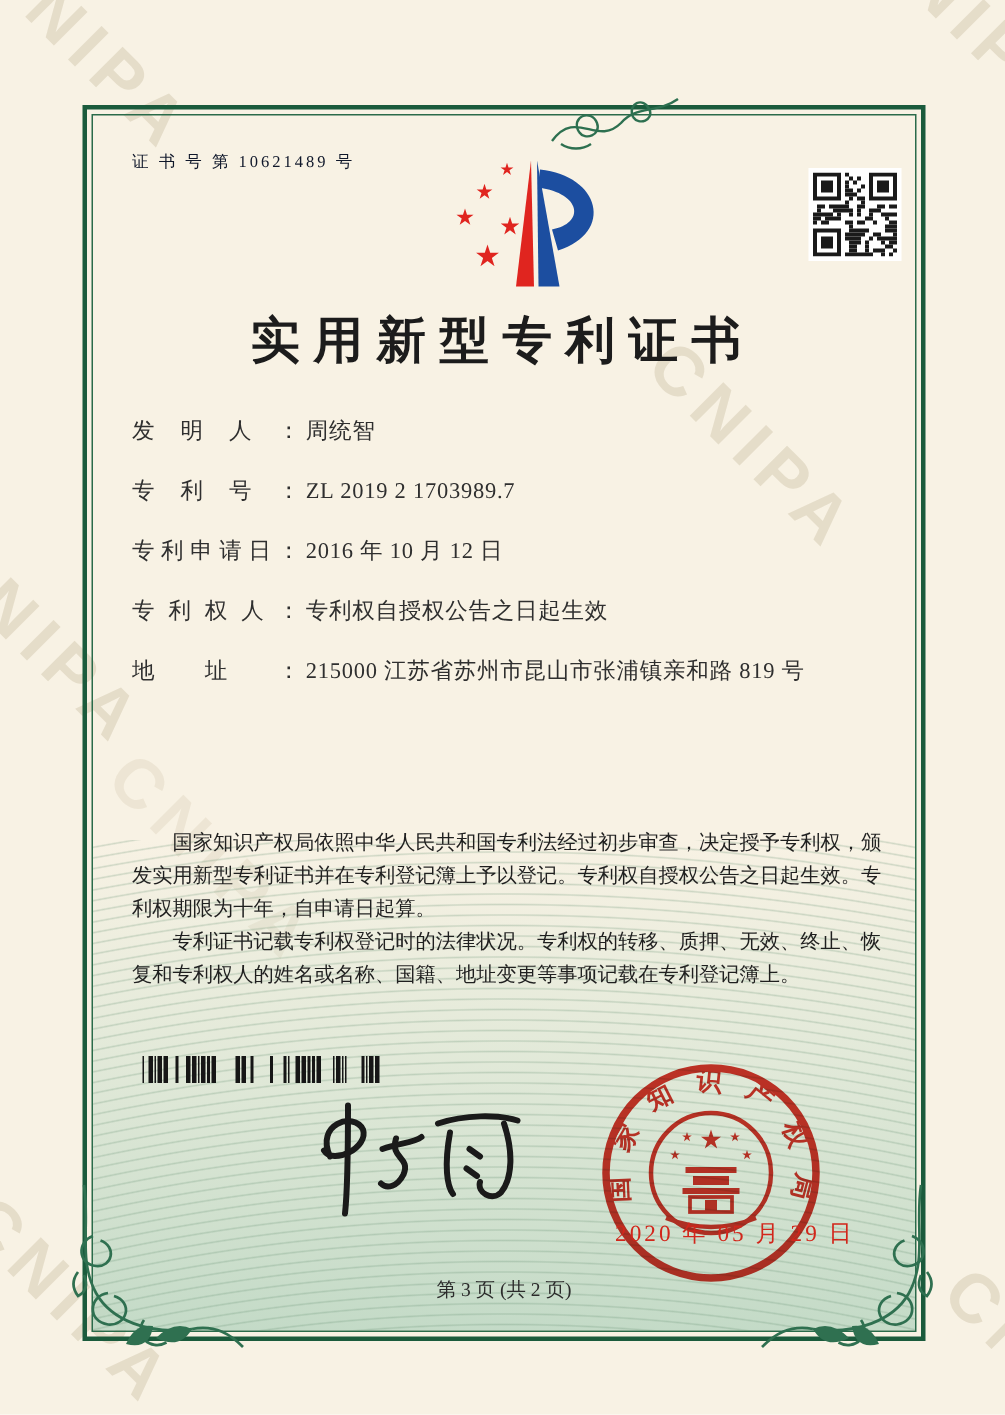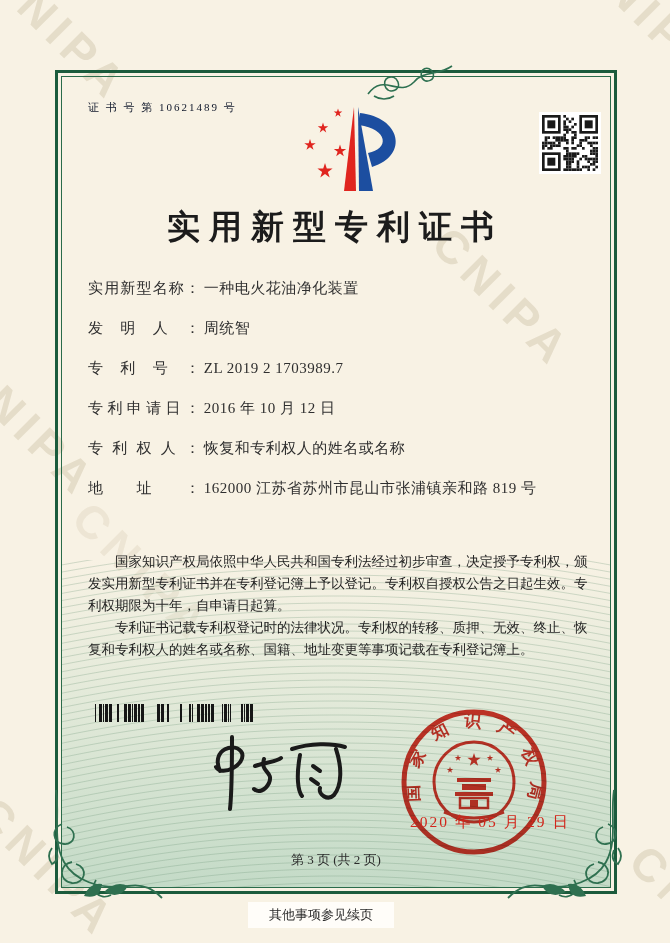--- a/index.html
+++ b/index.html
@@ -240,42 +240,38 @@
           <rect x="51" y="60" width="3" height="3"></rect>
           <rect x="57" y="60" width="3" height="3"></rect>
         </g>
     </svg>
   </div>
 
   <div class="title">实用新型专利证书</div>
 
   <div class="fields">
     <div class="frow">
-      <span class="lab">实用新型名称：</span>
-      <span class="val">一种电火花油净化装置</span>
-    </div>
-    <div class="frow">
       <span class="lab">发明人：</span>
       <span class="val">周统智</span>
     </div>
     <div class="frow">
       <span class="lab">专利号：</span>
       <span class="val">ZL 2019 2 1703989.7</span>
     </div>
     <div class="frow">
       <span class="lab">专利申请日：</span>
       <span class="val">2016 年 10 月 12 日</span>
     </div>
     <div class="frow">
       <span class="lab">专利权人：</span>
-      <span class="val">恢复和专利权人的姓名或名称</span>
+      <span class="val">专利权自授权公告之日起生效</span>
     </div>
     <div class="frow">
       <span class="lab">地址：</span>
-      <span class="val">162000 江苏省苏州市昆山市张浦镇亲和路 819 号</span>
+      <span class="val">215000 江苏省苏州市昆山市张浦镇亲和路 819 号</span>
     </div>
   </div>
 
   <div class="body-text">
     <p>国家知识产权局依照中华人民共和国专利法经过初步审查，决定授予专利权，颁发实用新型专利证书并在专利登记簿上予以登记。专利权自授权公告之日起生效。专利权期限为十年，自申请日起算。</p>
     <p>专利证书记载专利权登记时的法律状况。专利权的转移、质押、无效、终止、恢复和专利权人的姓名或名称、国籍、地址变更等事项记载在专利登记簿上。</p>
   </div>
 
   <div class="barcode" id="barcode" style="position: absolute;">
       <div style="position:absolute;left:0px;top:0;width:1px;height:18px;background:#161616"></div>
@@ -372,15 +368,14 @@
       <rect x="-12" y="2" width="24" height="6" stroke="none"></rect>
       <rect x="-19" y="10" width="38" height="4" stroke="none"></rect>
       <rect x="-14" y="16" width="28" height="10" fill="none" stroke-width="2.5"></rect>
       <rect x="-4" y="18" width="8" height="8" stroke="none"></rect>
       <path d="M-30,30 q30,12 60,0" fill="none" stroke-width="3"></path>
     </g>
   </svg>
   <div class="seal-date">2020 年 05 月 29 日</div>
 
   <div class="page-info">第 3 页 (共 2 页)</div>
-  <div class="cont-note">其他事项参见续页</div>
 
 </div>
 
 </body></html>

